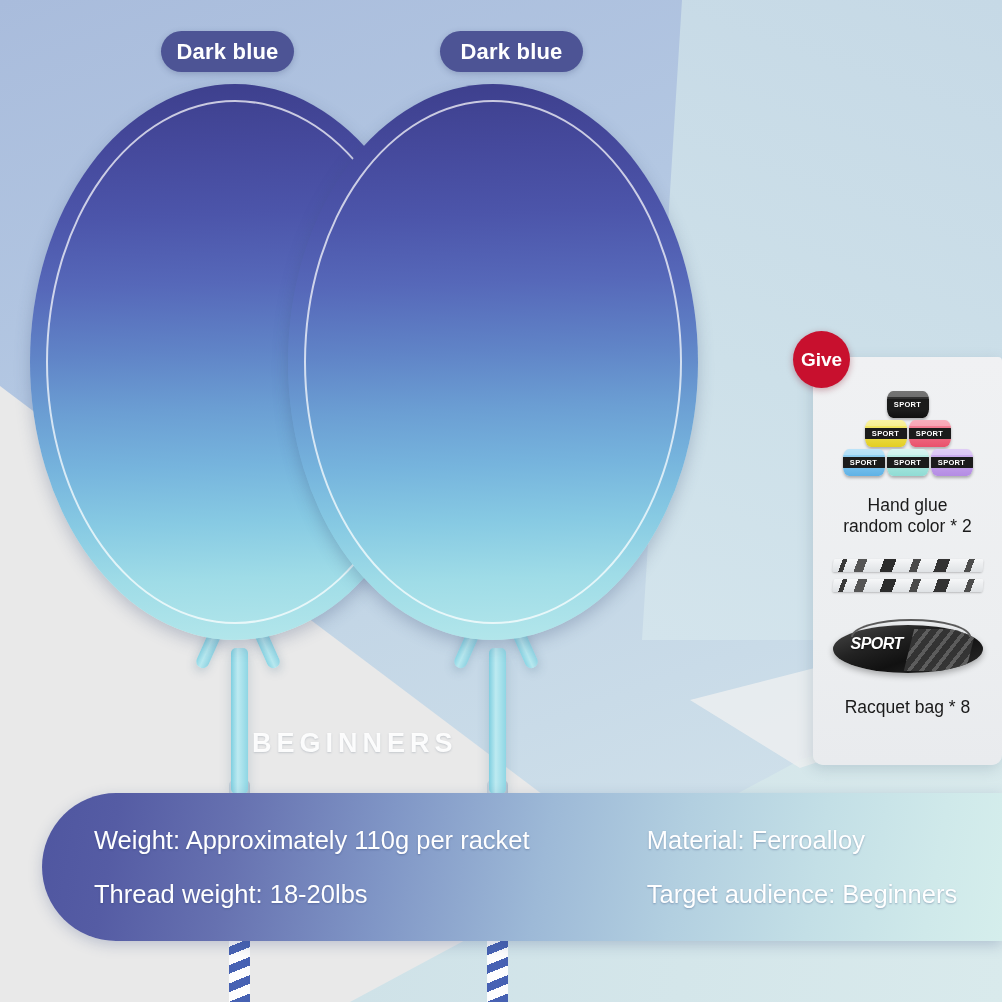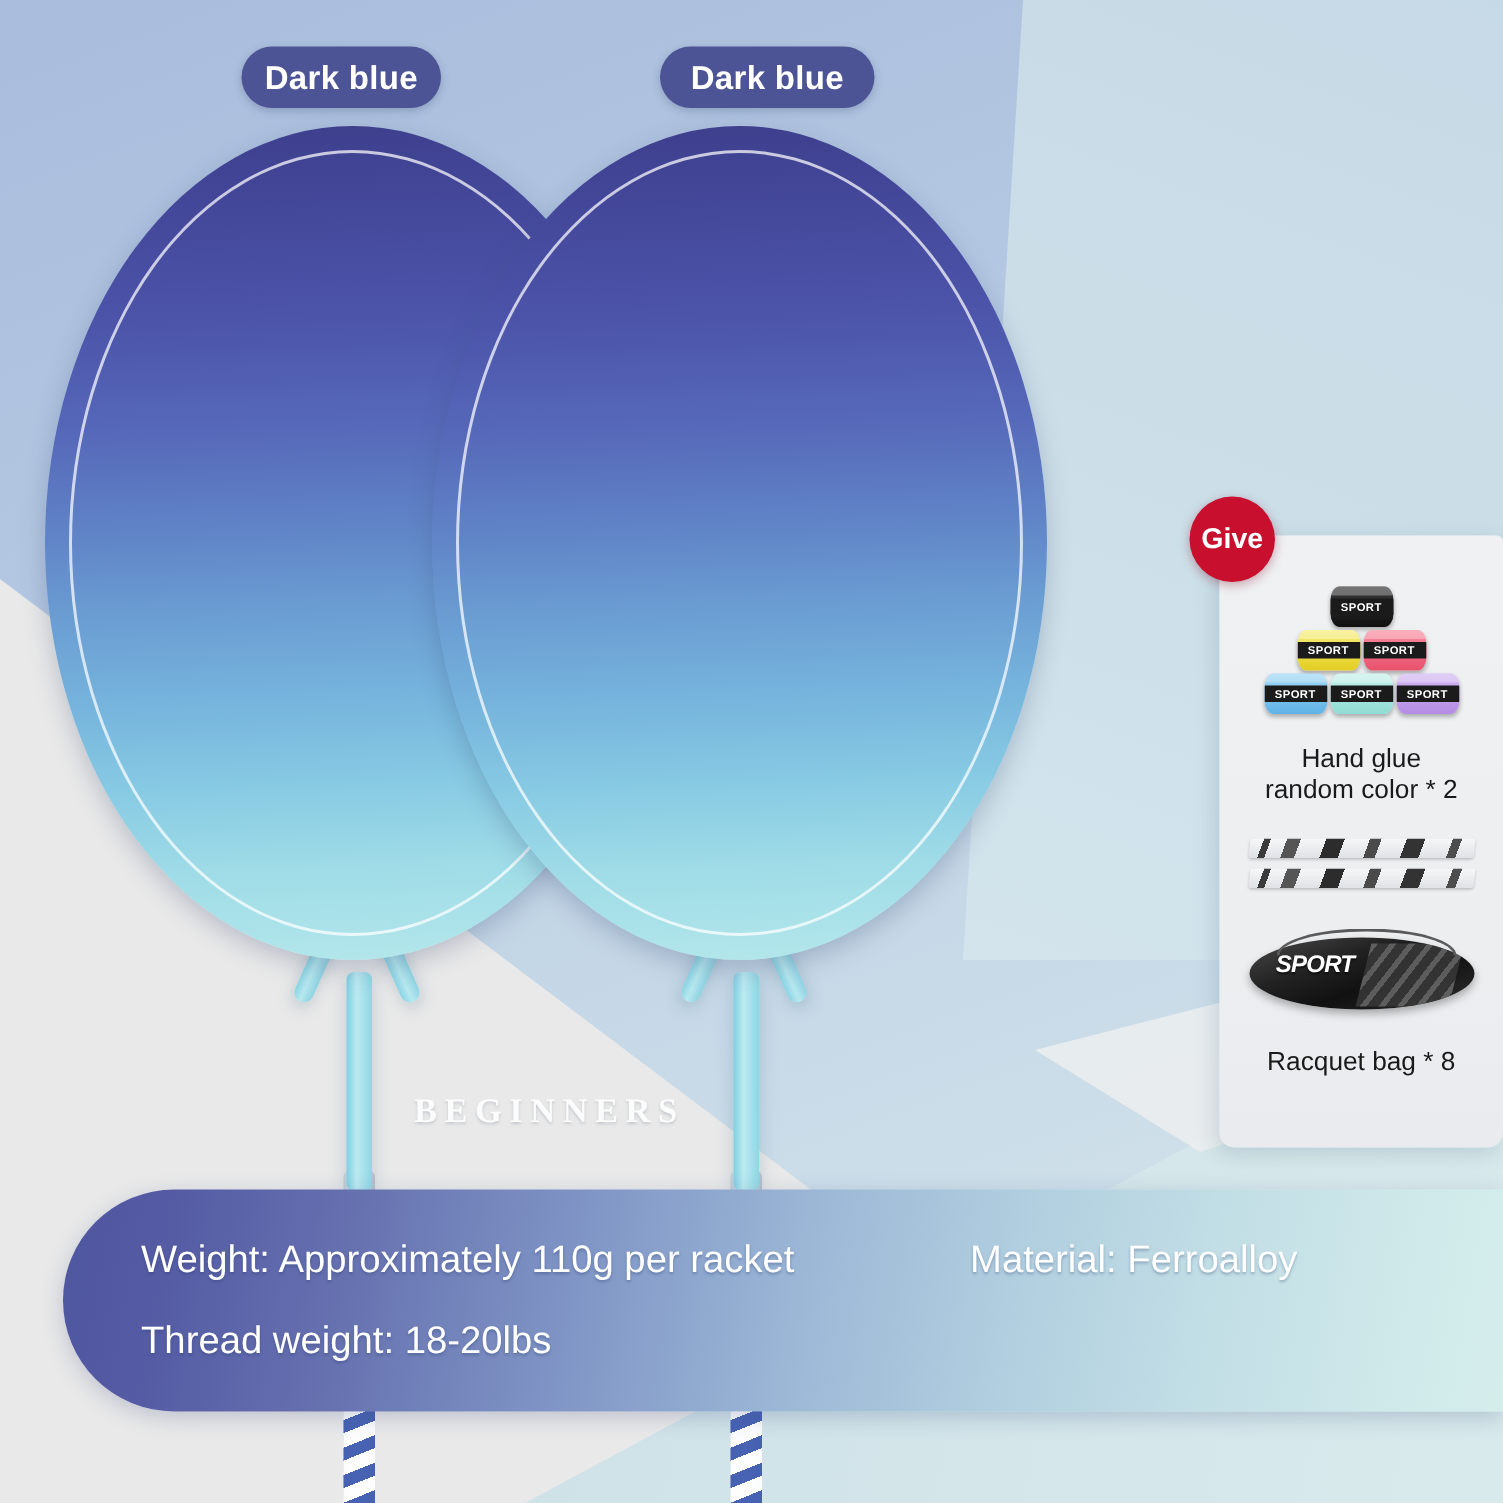--- a/index.html
+++ b/index.html
@@ -141,28 +141,27 @@
     letter-spacing: .2px;
     display: flex;
     align-items: center;
     justify-content: center;
     box-shadow: 0 2px 6px rgba(40,50,100,.25);
   }
 
   
   .beginners {
     position: absolute;
-    left: 276px;
+    left: 252px;
     top: 728px;
-    font-size: 23px;
+    font-size: 27px;
     font-weight: bold;
     letter-spacing: 5px;
     color: rgba(255,255,255,.93);
     text-shadow: 0 1px 2px rgba(150,160,170,.45);
-    font-family: Liberation Serif, serif;
   }
 
   
   .gift-panel {
     position: absolute;
     left: 813px;
     top: 357px;
     width: 189px;
     height: 408px;
     background: linear-gradient(180deg, #f0f1f3 0%, #eceef0 70%, #e9ebee 100%);
@@ -445,16 +444,17 @@
 
   </div>
 
   <div class="spec-banner">
     <div class="spec-row">
       <div class="spec-cell left">Weight: Approximately 110g per racket</div>
       <div class="spec-cell right">Material: Ferroalloy</div>
     </div>
     <div class="spec-row">
       <div class="spec-cell left">Thread weight: 18-20lbs</div>
+      <div class="spec-cell right">Target audience: Beginners</div>
     </div>
   </div>
 
 </div>
 
 </body></html>

